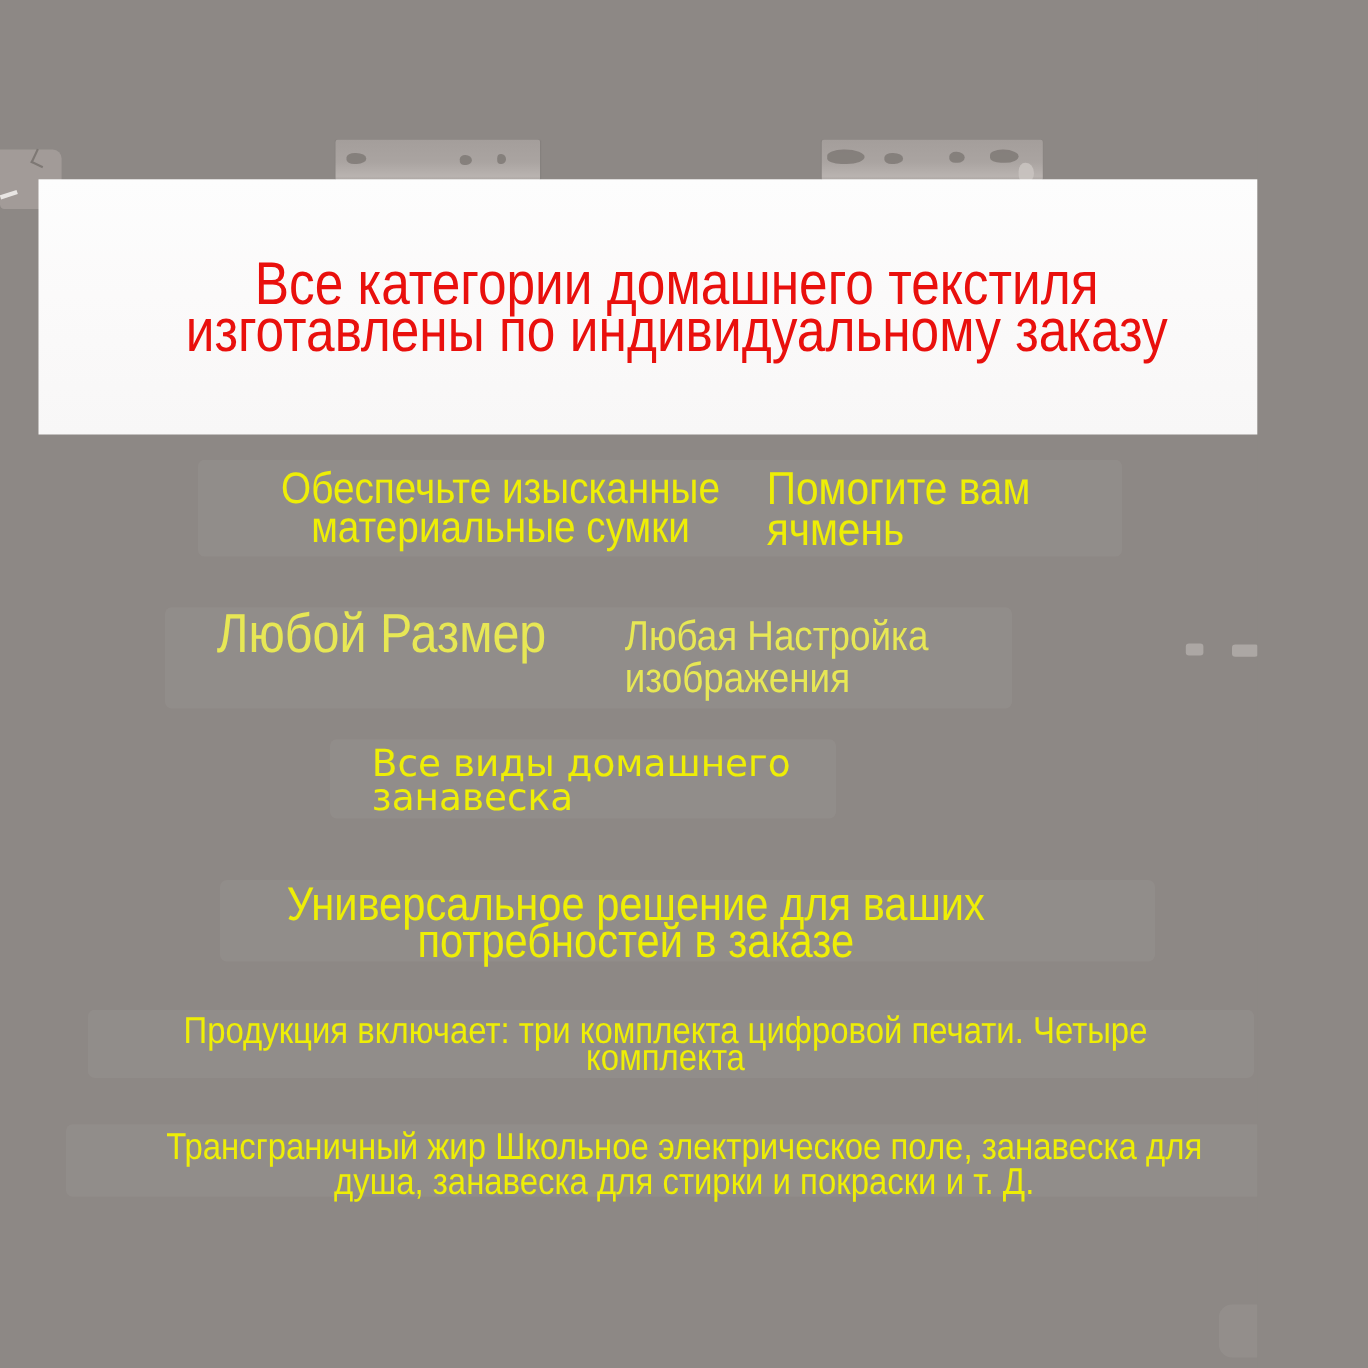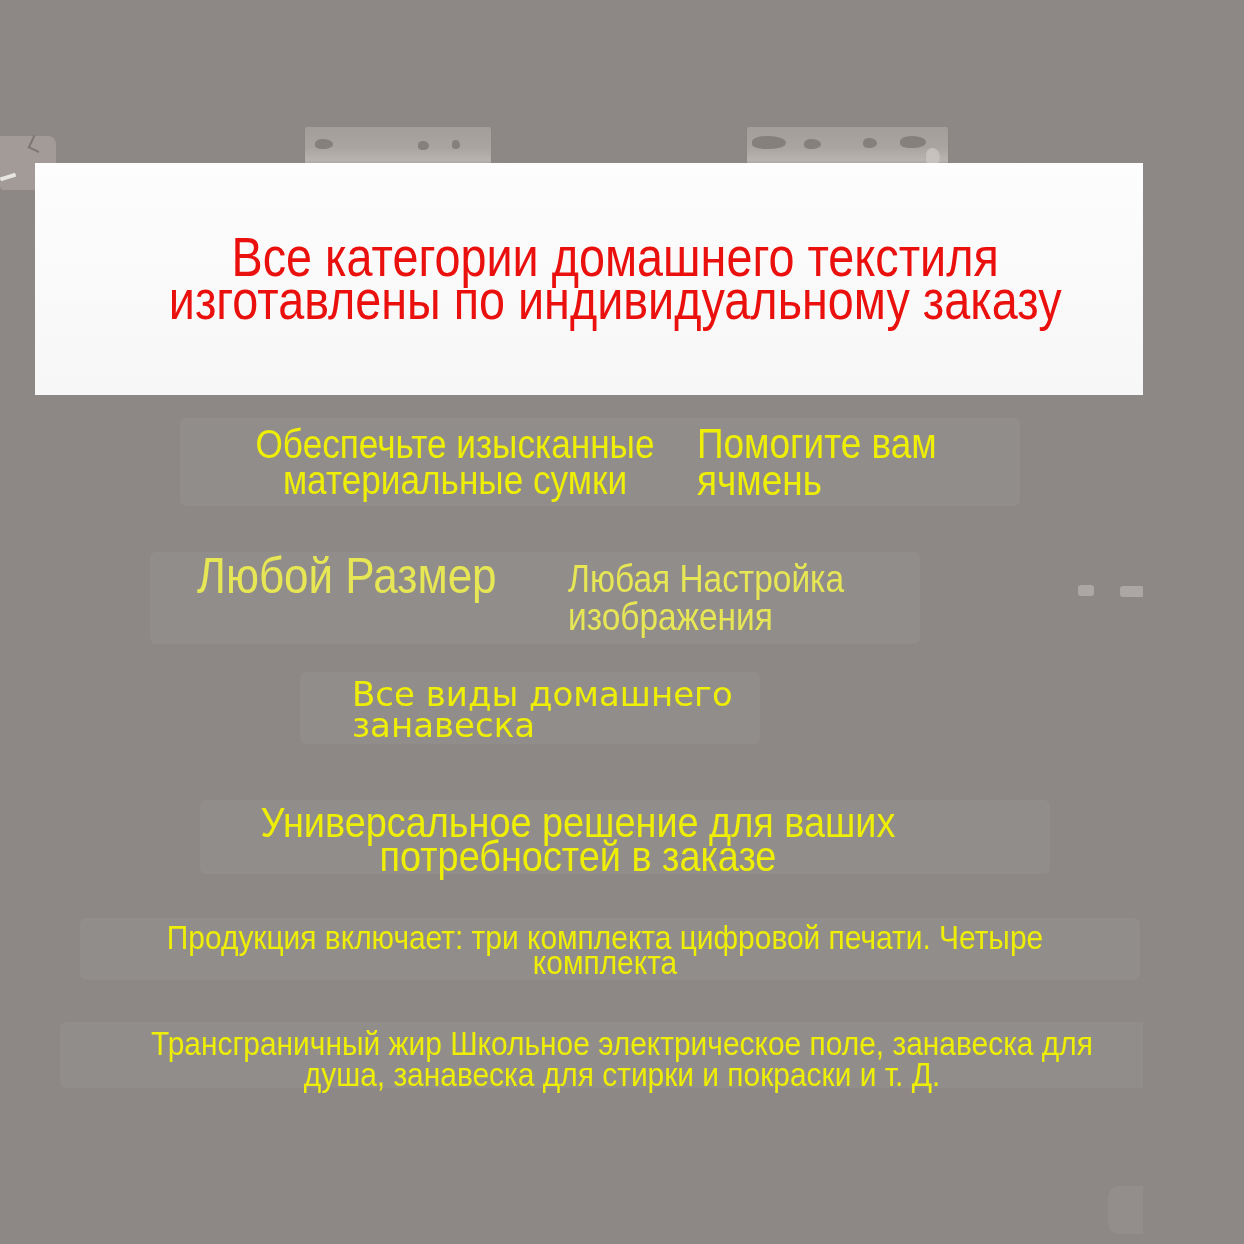--- a/index.html
+++ b/index.html
@@ -44,21 +44,21 @@
   .feature{position:absolute;color:var(--yellow-bright,#eeee06);}
   .feature span{display:block;}
   .cond{transform:scaleX(0.88);}
   .f-center{text-align:center;transform-origin:center top;}
   .f-left{text-align:left;white-space:nowrap;transform-origin:left top;}
   .soft{color:var(--yellow-soft,#e7e755);}
   #feat-material-bags{left:155px;top:426px;width:600px;font-size:40px;line-height:36px;}
   #feat-help-you{left:697px;top:425px;font-size:42px;line-height:37px;}
   #feat-any-size{left:197px;top:551px;font-size:50px;line-height:50px;}
   #feat-any-customization{left:568px;top:560px;font-size:38px;line-height:38px;}
-  #feat-all-kinds{left:352px;top:679px;font-size:34px;line-height:31px;font-family:"DejaVu Sans",sans-serif;}
+  #feat-all-kinds{left:338px;top:679px;font-size:34px;line-height:31px;font-family:"DejaVu Sans",sans-serif;}
   #feat-universal{left:168px;top:805px;width:820px;font-size:43px;line-height:34px;}
   #feat-products-include{left:55px;top:925px;width:1100px;font-size:34px;line-height:25px;}
   #feat-cross-border{left:42px;top:1028px;width:1160px;font-size:34px;line-height:31px;}
 </style>
 </head>
 <body>
 
 <div class="stage">
 
   <div class="rail" style="left:305px;width:186px;"></div>

